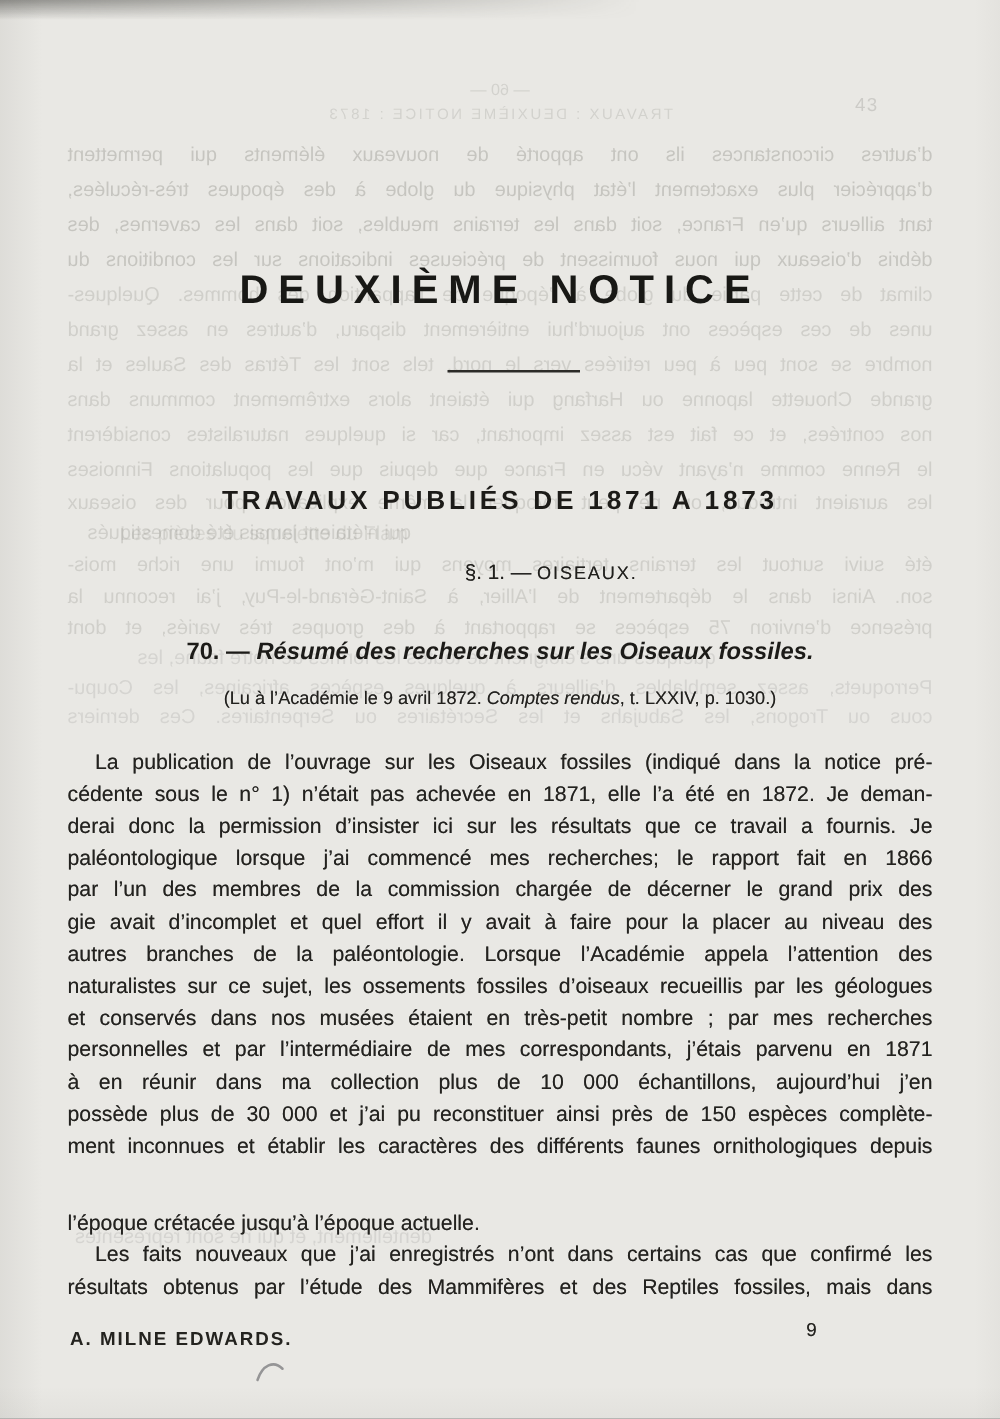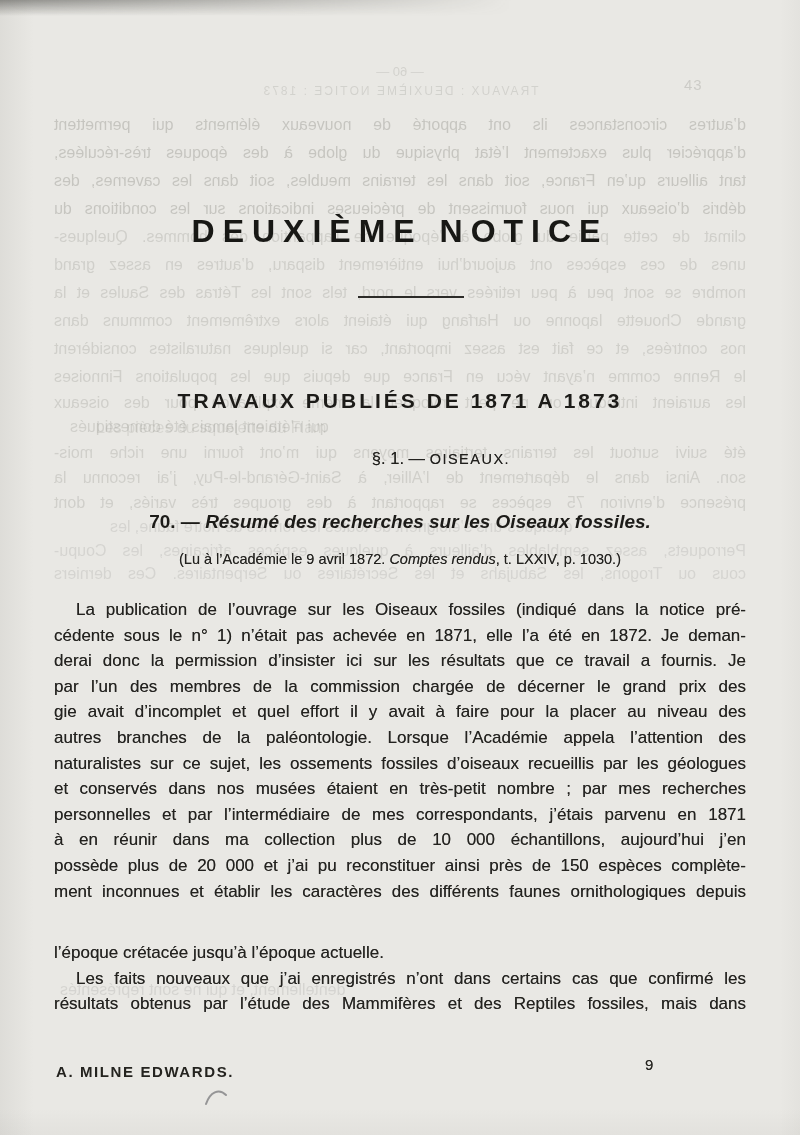--- a/index.html
+++ b/index.html
@@ -150,28 +150,29 @@
     <div class="section-heading"><span>§. 1. — </span><span class="word">OISEAUX.</span></div>
 
     <div class="article-heading"><span>70. — </span><span class="atitle">Résumé des recherches sur les Oiseaux fossiles.</span></div>
 
     <div class="citation-line"><span>(Lu à l’Académie le 9 avril 1872. </span><span class="cit-it">Comptes rendus</span><span>, t. LXXIV, p. 1030.)</span></div>
 
     <div class="body-block">
       <div class="bline indent">La publication de l’ouvrage sur les Oiseaux fossiles (indiqué dans la notice pré-</div>
       <div class="bline">cédente sous le n° 1) n’était pas achevée en 1871, elle l’a été en 1872. Je deman-</div>
       <div class="bline">derai donc la permission d’insister ici sur les résultats que ce travail a fournis. Je</div>
+      <div class="bline">paléontologique lorsque j’ai commencé mes recherches; le rapport fait en 1866</div>
       <div class="bline">par l’un des membres de la commission chargée de décerner le grand prix des</div>
       <div class="bline">gie avait d’incomplet et quel effort il y avait à faire pour la placer au niveau des</div>
       <div class="bline">autres branches de la paléontologie. Lorsque l’Académie appela l’attention des</div>
       <div class="bline">naturalistes sur ce sujet, les ossements fossiles d’oiseaux recueillis par les géologues</div>
       <div class="bline">et conservés dans nos musées étaient en très-petit nombre ; par mes recherches</div>
       <div class="bline">personnelles et par l’intermédiaire de mes correspondants, j’étais parvenu en 1871</div>
       <div class="bline">à en réunir dans ma collection plus de 10 000 échantillons, aujourd’hui j’en</div>
-      <div class="bline">possède plus de 20 000 et j’ai pu reconstituer ainsi près de 150 espèces complète-</div>
+      <div class="bline">possède plus de 30 000 et j’ai pu reconstituer ainsi près de 150 espèces complète-</div>
       <div class="bline">ment inconnues et établir les caractères des différents faunes ornithologiques depuis</div>
       <div class="bline endline">l’époque crétacée jusqu’à l’époque actuelle.</div>
       <div class="bline indent">Les faits nouveaux que j’ai enregistrés n’ont dans certains cas que confirmé les</div>
       <div class="bline">résultats obtenus par l’étude des Mammifères et des Reptiles fossiles, mais dans</div>
     </div>
 
     <div class="footer-signature">A. MILNE EDWARDS.</div>
     <div class="footer-pagenum">9</div>
 
     <svg class="pencil-mark" width="28" height="20" viewBox="0 0 28 20">

